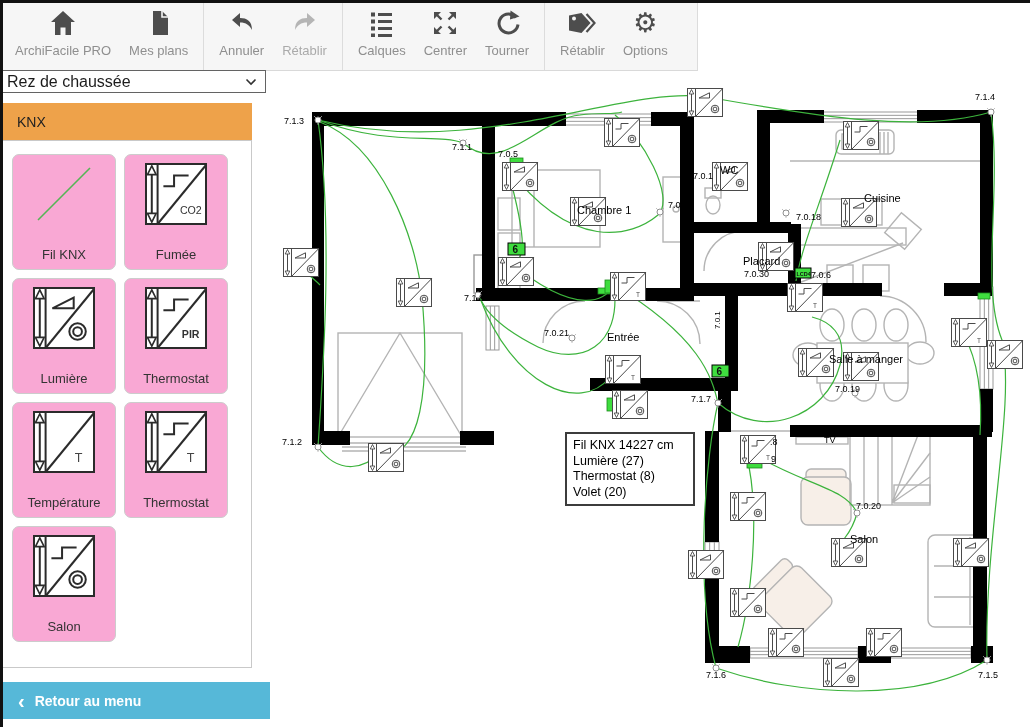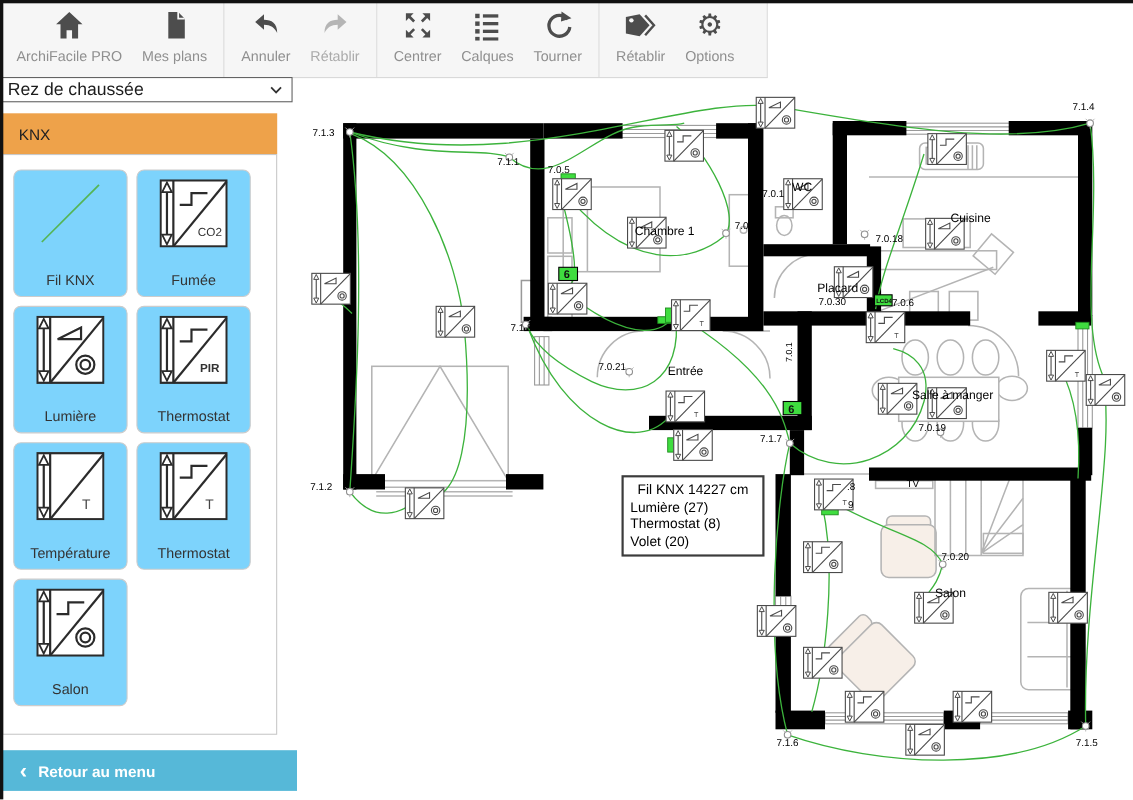--- a/index.html
+++ b/index.html
@@ -24,35 +24,35 @@
   
   .floor-select{position:absolute;left:0;top:70px;width:266px;height:23px;background:#fff;
       border:1px solid #636363;display:flex;align-items:center;justify-content:space-between;
       padding:0 8px 0 6px;box-sizing:border-box;font-size:16px;color:#1c1c1c;cursor:pointer;z-index:10;}
   .knx-header{position:absolute;left:2px;top:103px;width:250px;height:37px;background:#eea24a;
       display:flex;align-items:center;padding-left:15px;box-sizing:border-box;
       font-size:14px;font-weight:normal;color:#222;z-index:10;}
   .palette{position:absolute;left:2px;top:140px;width:250px;height:528px;background:#fff;
       border:1px solid #c9c9c9;box-sizing:border-box;z-index:10;
       display:flex;flex-wrap:wrap;align-content:flex-start;gap:8px;padding:13px 9px;}
-  .pal-card{width:104px;height:116px;border:1px solid #ccc;border-radius:7px;background:#7dd3fc;
+  .pal-card{width:104px;height:116px;border:1px solid #ccc;border-radius:7px;background:#f9a8d4;
       display:flex;flex-direction:column;align-items:center;justify-content:space-between;
       padding:8px 0 7px 0;box-sizing:border-box;cursor:pointer;}
   .pal-card .cap{font-size:13px;color:#333;}
   .back-btn{position:absolute;left:0;top:682px;width:270px;height:37px;background:#56b8d8;
       display:flex;align-items:center;padding-left:18px;box-sizing:border-box;cursor:pointer;z-index:10;}
   .back-btn .chev{color:#fff;font-size:20px;font-weight:bold;margin-right:10px;line-height:1;}
   .back-btn .txt{color:#fff;font-size:14px;font-weight:bold;}
 
   
   .canvas{position:absolute;left:266px;top:70px;right:0;bottom:0;background:#fff;}
   #plan-svg{position:absolute;left:14px;top:15px;}
   .tooltip{position:absolute;left:299px;top:362px;width:114px;background:#fff;
       border:2px solid #3c3c3c;padding:4px 6px;font-size:12.5px;color:#000;line-height:15.5px;z-index:20;}
-  .tooltip .l0{text-align:center;}
+  .tooltip .l0{}
 </style>
 </head>
 <body>
 
 <div class="app">
   <div class="edge-top"></div>
   <div class="edge-left"></div>
 
   <div class="toolbar" id="toolbar">
       <div class="tb-group">
@@ -88,47 +88,47 @@
           <div class="ic">
             <svg width="28" height="28" viewBox="0 0 28 28">
               <path fill="#b5b5b5" d="M16 4 L24 11 L16 18 V13.5 C10 13.5 6.5 16 4 21 C4 12 9 9 16 9 Z"></path>
             </svg>
           </div>
           <div class="lb">Rétablir</div>
         </div>
       </div>
       <div class="tb-sep"></div>
       <div class="tb-group">
-        <div class="tb-item">
-          <div class="ic">
-            <svg width="28" height="28" viewBox="0 0 28 28">
-              <g stroke="#4d4d4d" stroke-width="2.4">
-                <path d="M10.5 10.5 L6 6 M17.5 10.5 L22 6 M10.5 17.5 L6 22 M17.5 17.5 L22 22"></path>
-              </g>
-              <path fill="#4d4d4d" d="M3 3 H10 L3 10 Z M25 3 V10 L18 3 Z M3 25 V18 L10 25 Z M25 25 H18 L25 18 Z"></path>
-            </svg>
-          </div>
-          <div class="lb">Centrer</div>
-        </div>
         <div class="tb-item">
           <div class="ic">
             <svg width="28" height="28" viewBox="0 0 28 28">
               <g fill="#4d4d4d">
                 <rect x="3" y="3.5" width="4" height="4"></rect>
                 <rect x="10" y="4" width="14" height="3"></rect>
                 <rect x="3" y="10.5" width="4" height="4"></rect>
                 <rect x="10" y="11" width="14" height="3"></rect>
                 <rect x="3" y="17.5" width="4" height="4"></rect>
                 <rect x="10" y="18" width="14" height="3"></rect>
                 <rect x="3" y="24.5" width="4" height="3.5"></rect>
                 <rect x="10" y="25" width="14" height="3"></rect>
               </g>
             </svg>
           </div>
           <div class="lb">Calques</div>
+        </div>
+        <div class="tb-item">
+          <div class="ic">
+            <svg width="28" height="28" viewBox="0 0 28 28">
+              <g stroke="#4d4d4d" stroke-width="2.4">
+                <path d="M10.5 10.5 L6 6 M17.5 10.5 L22 6 M10.5 17.5 L6 22 M17.5 17.5 L22 22"></path>
+              </g>
+              <path fill="#4d4d4d" d="M3 3 H10 L3 10 Z M25 3 V10 L18 3 Z M3 25 V18 L10 25 Z M25 25 H18 L25 18 Z"></path>
+            </svg>
+          </div>
+          <div class="lb">Centrer</div>
         </div>
         <div class="tb-item">
           <div class="ic">
             <svg width="28" height="28" viewBox="0 0 28 28">
               <path d="M23 8.5 A9.5 9.5 0 1 0 25 15.5" fill="none" stroke="#4d4d4d" stroke-width="3"></path>
               <path fill="#4d4d4d" d="M17.5 1.5 L26.5 7.5 L17 10.5 Z"></path>
             </svg>
           </div>
           <div class="lb">Tourner</div>
         </div>

